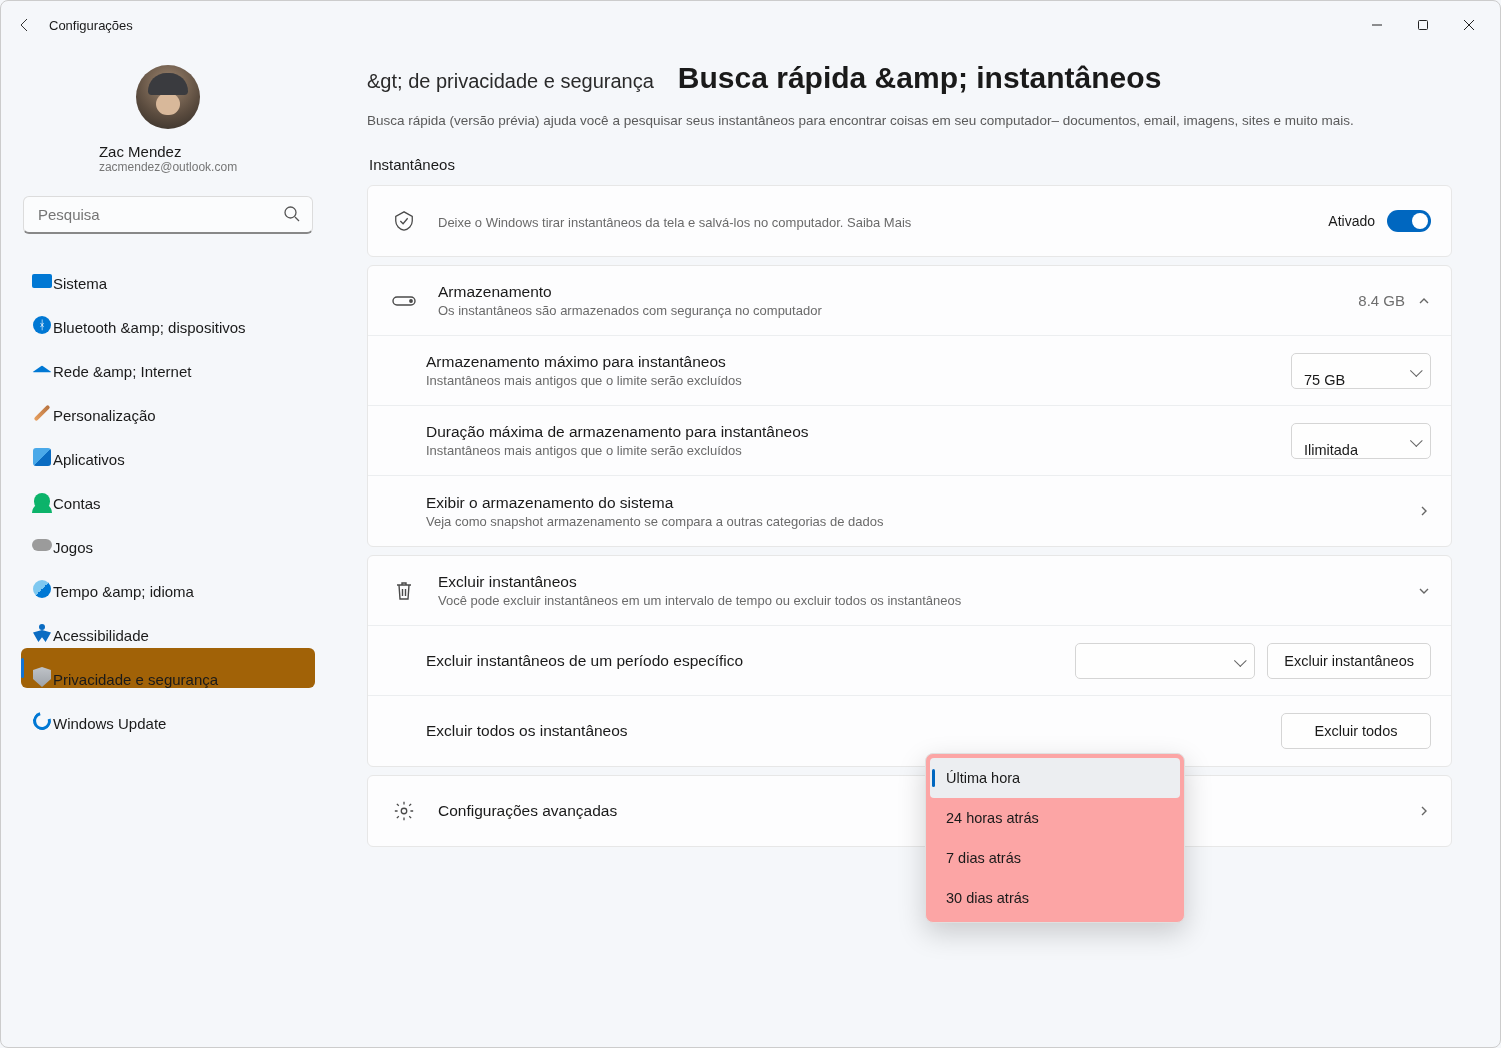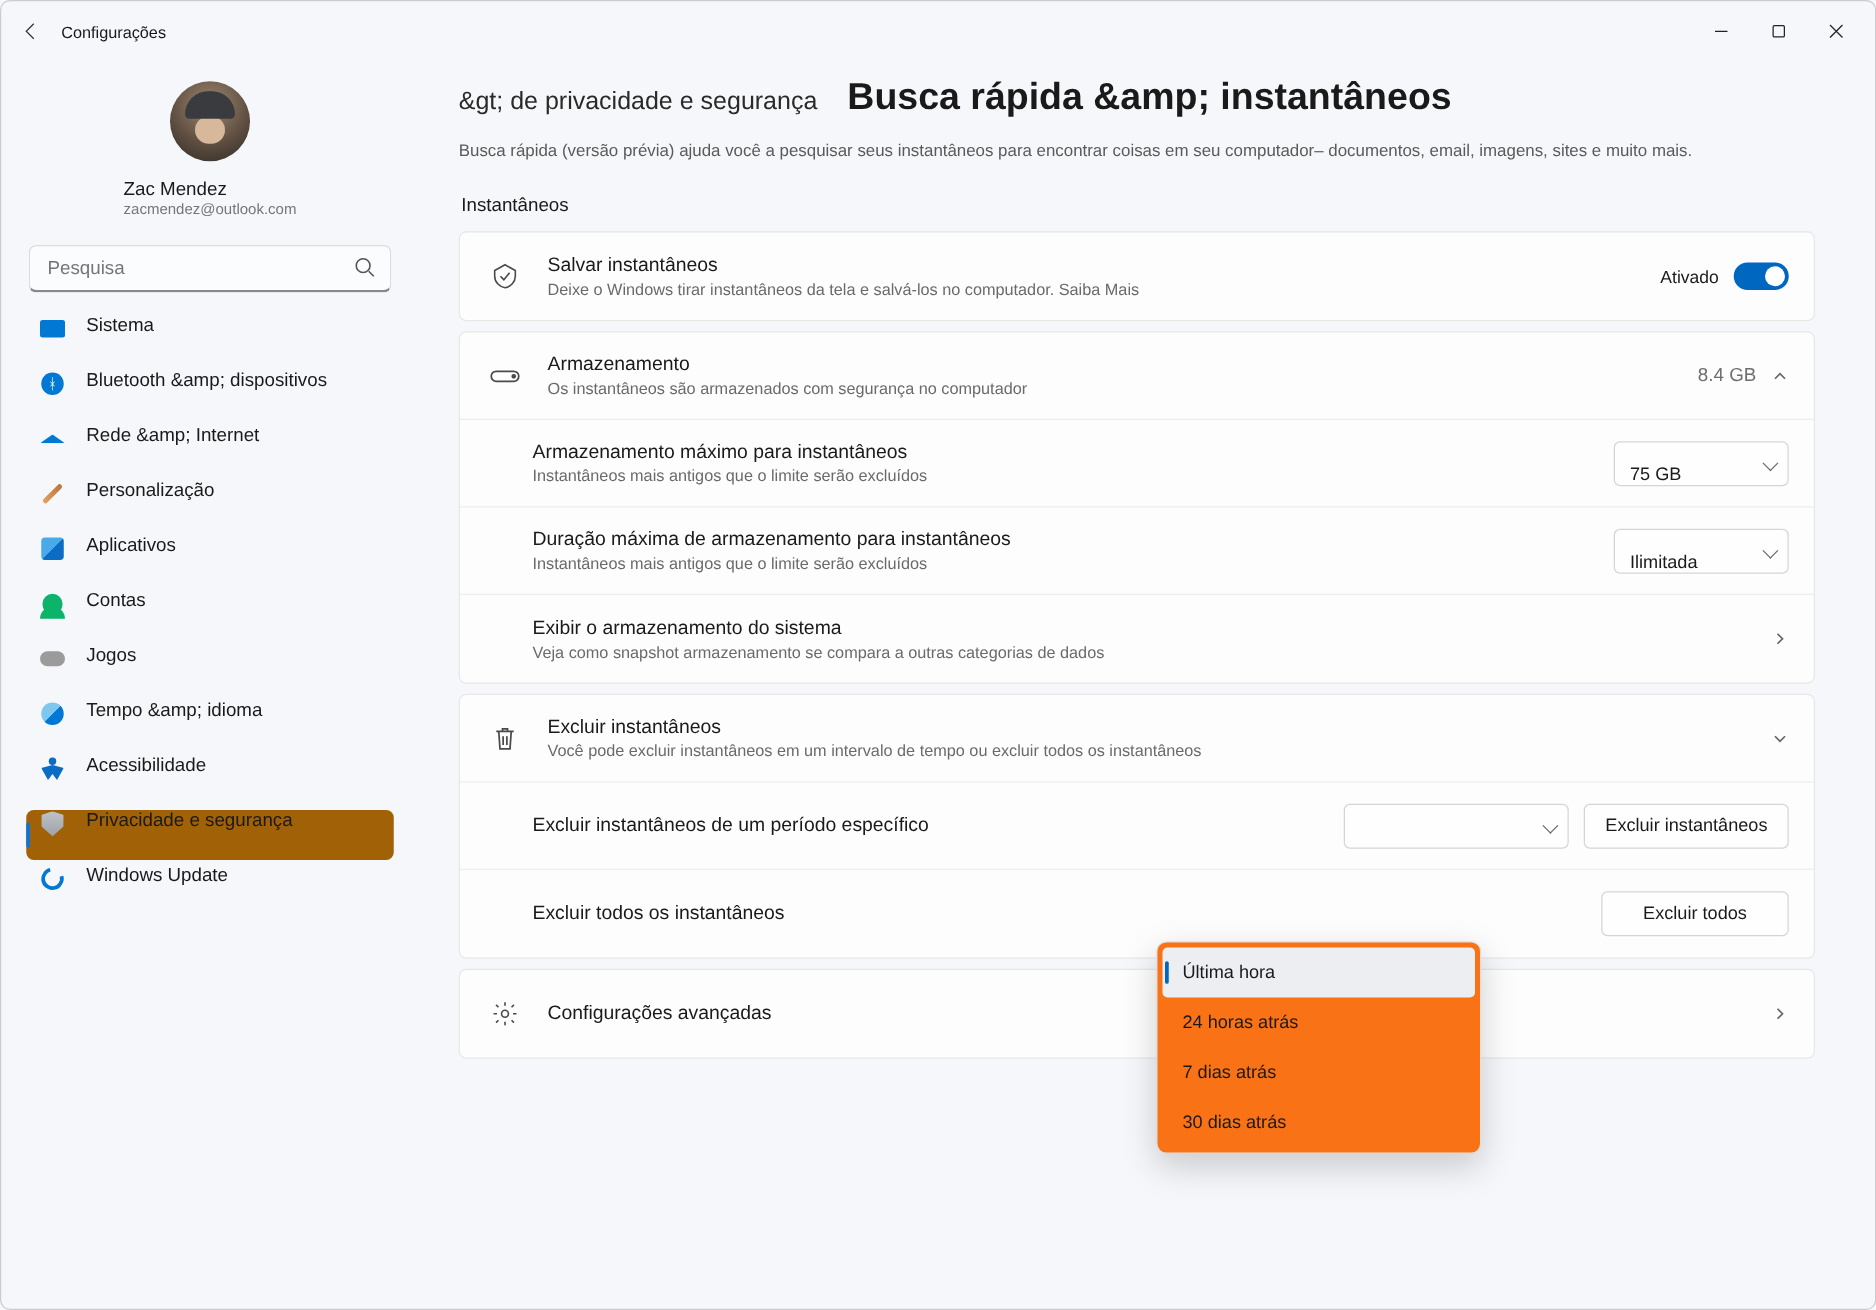--- a/index.html
+++ b/index.html
@@ -22,21 +22,21 @@
 .avatar::after{content:"";position:absolute;top:8px;left:12px;width:40px;height:22px;background:#3a3b3f;border-radius:20px 20px 4px 4px;}
 .avatar::before{content:"";position:absolute;top:28px;left:20px;width:24px;height:22px;background:#d8b89a;border-radius:12px;}
 .profile-name { font-size: 15px; }
 .profile-email { font-size: 12px; color:#767676; }
 
 .searchbox { margin:14px 6px 18px 6px; position:relative; }
 .searchbox input { width:100%; height:38px; border:1px solid #dcdcdc; border-bottom:2px solid #888; border-radius:6px; background:#fbfcfd; padding:0 40px 0 14px; font-size:15px; color:#444; }
 .searchbox .sicon { position:absolute; right:12px; top:9px; color:#555; }
 
 .nav { list-style:none; }
-.nav li { display:flex; align-items:flex-start; height:40px; padding:0 10px; border-radius:6px; margin:4px 4px; cursor:pointer; font-size:15px; gap:16px; position:relative;}
+.nav li { display:flex; align-items:flex-end; height:40px; padding:0 10px; border-radius:6px; margin:4px 4px; cursor:pointer; font-size:15px; position:relative;}
 .nav li .icon { width:22px; height:22px; display:flex; align-items:center; justify-content:center; }
 .nav li.active { background:#a16207; }
 .nav li.active::before { content:""; position:absolute; left:0; top:10px; width:3px; height:20px; background:#1173d4; border-radius:2px;}
 
 
 .ico-system{width:20px;height:14px;background:#0078d4;border-radius:2px;}
 .ico-bt{width:18px;height:18px;background:#0078d4;border-radius:50%;display:flex;align-items:center;justify-content:center;color:#fff;font-size:12px;}
 .ico-net{width:0;height:0;border-left:10px solid transparent;border-right:10px solid transparent;border-bottom:10px solid #0078d4;border-radius:2px;transform:scaleY(0.7);}
 .ico-pers{width:4px;height:20px;background:linear-gradient(#b87340,#e8a05f);transform:rotate(45deg);border-radius:2px;}
 .ico-apps{width:18px;height:18px;background:linear-gradient(135deg,#4aa9e9 50%,#0a6cc2 50%);border-radius:3px;}
@@ -76,21 +76,21 @@
 
 .pill-val{font-size:15px;color:#6e6e6e;}
 .chev{color:#666;font-size:13px;}
 
 .select { height:36px; min-width:140px; border:1px solid #d5d5d5; border-radius:5px; background:#fefefe; padding:0 32px 0 12px; font-size:14.5px; display:flex; align-items:flex-end; position:relative; cursor:pointer;}
 .select::after{content:"";position:absolute;right:12px;top:15px;width:8px;height:8px;border-right:1.5px solid #666;border-bottom:1.5px solid #666;transform:rotate(45deg) translateY(-4px);}
 
 .btn { height:36px; border:1px solid #d5d5d5; border-radius:5px; background:#fefefe; padding:0 16px; font-size:14.5px; display:flex; align-items:center; cursor:pointer;}
 
 
-.popup { position:absolute; width:260px; background:#f97316; border:1px solid #e0e0e0; border-radius:8px; box-shadow:0 10px 28px rgba(0,0,0,0.18); padding:4px; z-index:50;}
+.popup { position:absolute; width:260px; background:#fca5a5; border:1px solid #e0e0e0; border-radius:8px; box-shadow:0 10px 28px rgba(0,0,0,0.18); padding:4px; z-index:50;}
 .popup-item { height:40px; display:flex; align-items:center; padding:0 16px; border-radius:4px; font-size:14.5px; cursor:pointer; position:relative;}
 .popup-item.selected { background:#eceef1; }
 .popup-item.selected::before{content:"";position:absolute;left:2px;top:11px;width:3px;height:18px;background:#0067c0;border-radius:2px;}
 
 svg{display:block;}
 </style>
 </head>
 <body>
 
 <div class="titlebar">
@@ -219,21 +219,20 @@
 
     <div class="card-group">
       <div class="card">
         <div class="cicon">
           <svg width="22" height="22" viewBox="0 0 24 24" fill="none" stroke="#4a4a4a" stroke-width="1.4">
               <path d="M12 2 3 7v5c0 5 4 9 9 10 5-1 9-5 9-10V7l-9-5z"></path>
               <path d="M8 12l3 3 5-6"></path>
             </svg>
         </div>
         <div class="ccontent">
-          <div class="ctitle">Salvar instantâneos</div>
           <div class="cdesc">Deixe o Windows tirar instantâneos da tela e salvá-los no computador. Saiba Mais</div>
         </div>
         <div class="cright">
           <span class="toggle-label">Ativado</span>
           <div class="toggle"></div>
         </div>
       </div>
     </div>
 
     <div class="card-group">

